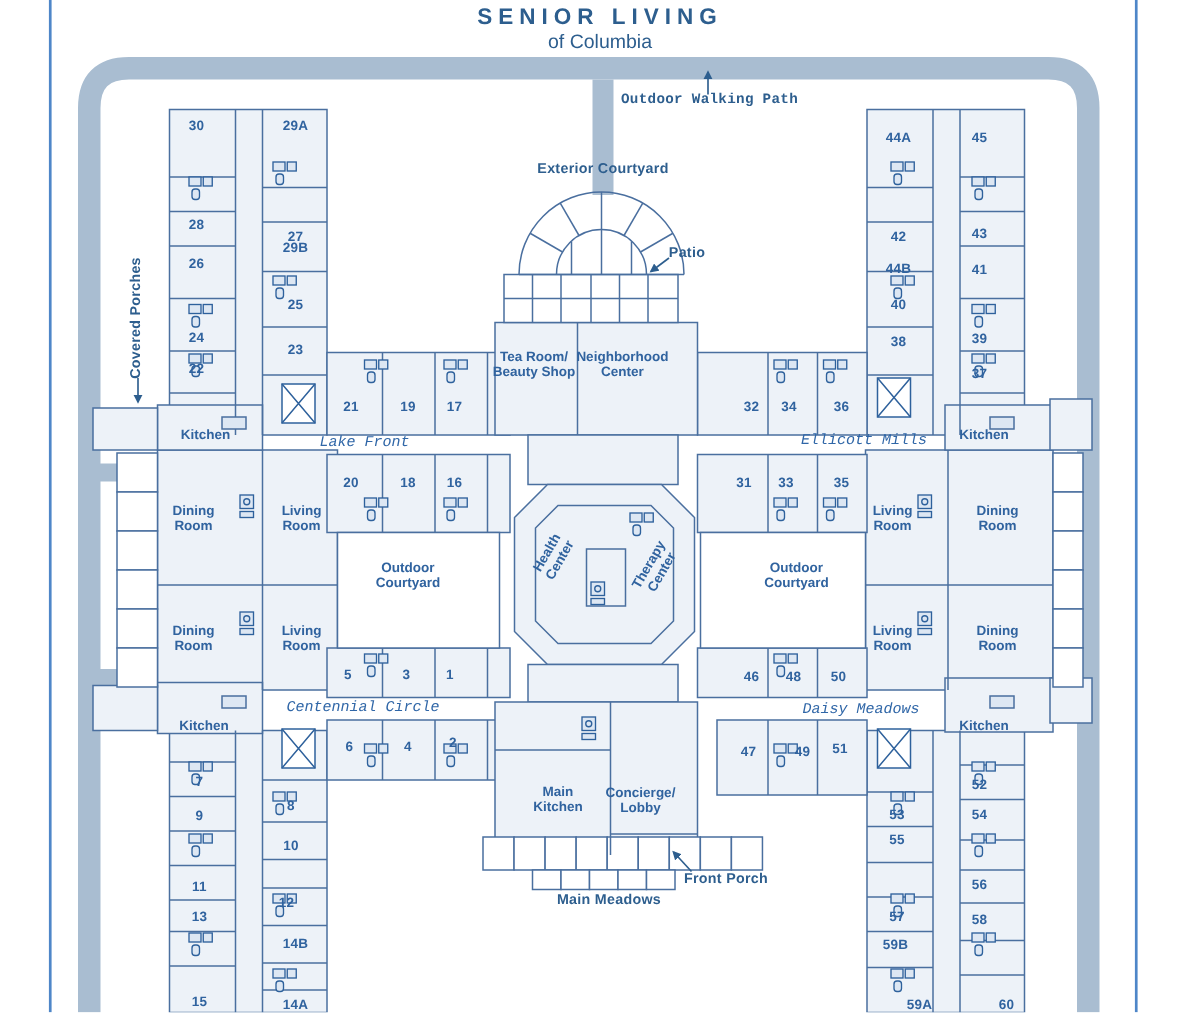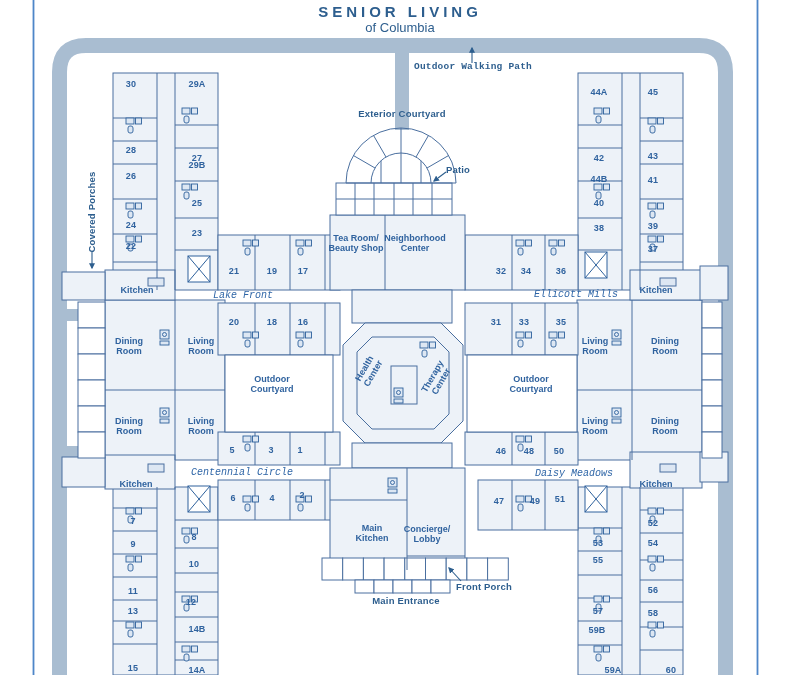--- a/index.html
+++ b/index.html
@@ -380,14 +380,14 @@
     <div class="lbl area-label" style="left: 427px; top: 519px; transform: translate(-50%, -50%); margin-top: 15px;">Concierge/<br>Lobby</div>
     <div class="lbl street-label" style="left: 243px; top: 296px; transform: translate(-50%, -50%);">Lake Front</div>
     <div class="lbl street-label" style="left: 576px; top: 295px; transform: translate(-50%, -50%);">Ellicott Mills</div>
     <div class="lbl street-label" style="left: 242px; top: 473px; transform: translate(-50%, -50%);">Centennial Circle</div>
     <div class="lbl street-label" style="left: 574px; top: 474px; transform: translate(-50%, -50%);">Daisy Meadows</div>
     <div class="lbl wayfinding-label" style="left: 473px; top: 67px; transform: translate(-50%, -50%); font-family: Liberation Mono, monospace;">Outdoor Walking Path</div>
     <div class="lbl wayfinding-label" style="left: 402px; top: 114px; transform: translate(-50%, -50%);">Exterior Courtyard</div>
     <div class="lbl wayfinding-label" style="left: 458px; top: 170px; transform: translate(-50%, -50%);">Patio</div>
     <div class="lbl wayfinding-label" style="left: 92px; top: 212px; transform: translate(-50%, -50%) rotate(-90deg);">Covered Porches</div>
     <div class="lbl wayfinding-label" style="left: 484px; top: 587px; transform: translate(-50%, -50%);">Front Porch</div>
-    <div class="lbl wayfinding-label" style="left: 406px; top: 601px; transform: translate(-50%, -50%);">Main Entrance</div>
+    <div class="lbl wayfinding-label" style="left: 406px; top: 601px; transform: translate(-50%, -50%);">Main Meadows</div>
   </div>
 
 </body></html>

